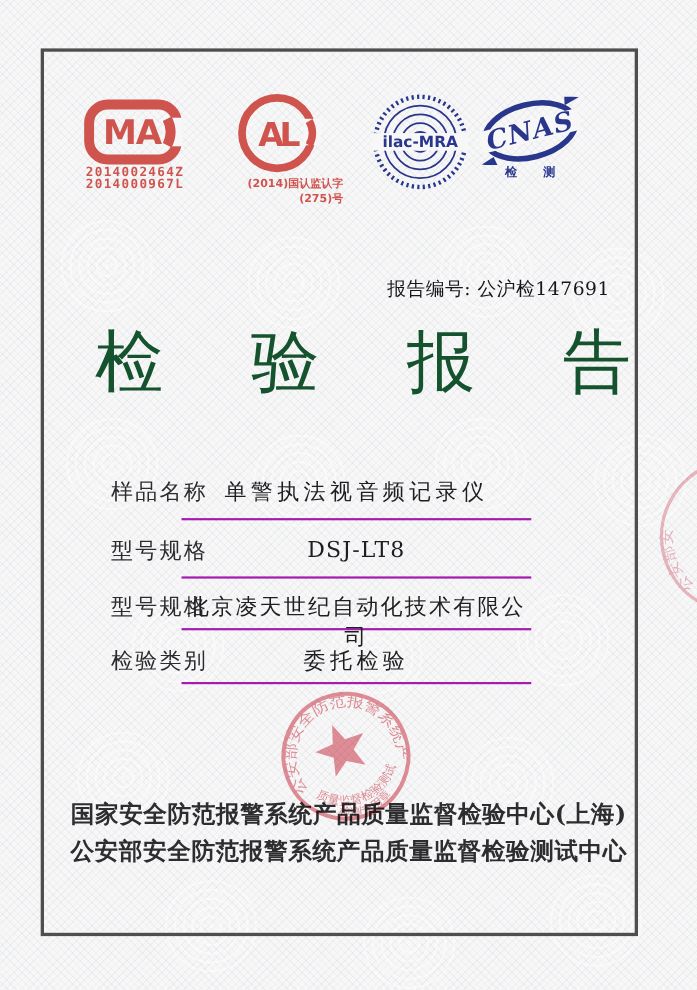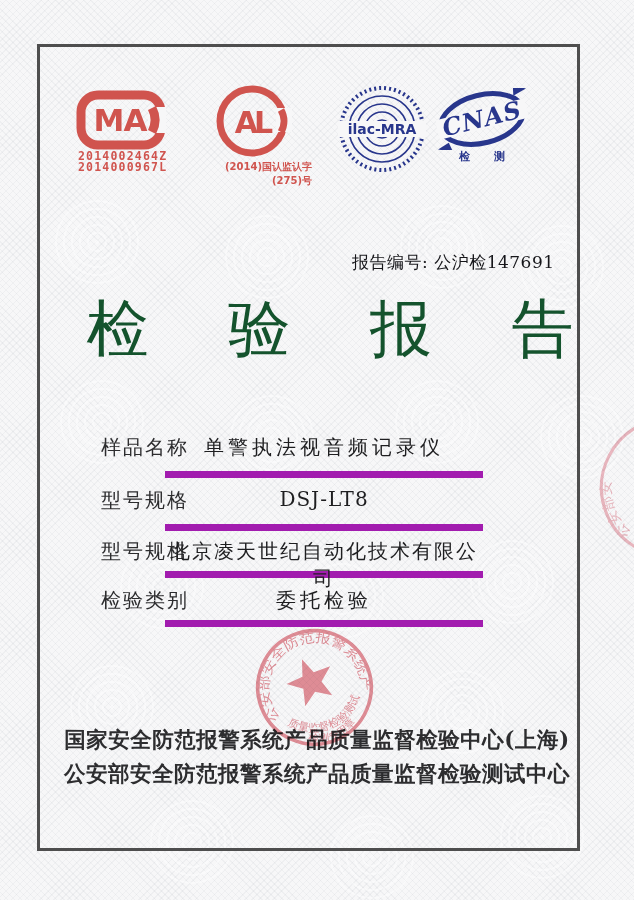--- a/index.html
+++ b/index.html
@@ -30,21 +30,21 @@
       font-size:17px;color:#16161a;letter-spacing:.5px;margin-top:45px;}
   .title{position:absolute;left:50px;top:287px;width:560px;text-align:center;
       font-family:"DejaVu Serif",serif;font-size:62px;color:#14532d;
       letter-spacing:30px;text-indent:30px;white-space:nowrap;}
   
   .row{position:absolute;left:85px;width:398px;}
   .row .lbl{position:absolute;left:16px;top:0;font-family:"DejaVu Serif",serif;
       font-size:20px;color:#2c2c2e;letter-spacing:2px;white-space:nowrap;}
   .row .val{position:absolute;left:80px;width:318px;text-align:center;
       font-family:"DejaVu Serif",serif;font-size:20px;color:#1e1e20;
-      border-bottom:7px solid #a21caf;letter-spacing:4px;}
+      border-bottom:2px solid #a21caf;letter-spacing:4px;}
   .r1{top:434px;} .r1 .val{height:37px;}
   .r2{top:487px;} .r2 .val{height:37px;letter-spacing:1px;}
   .r3{top:538px;} .r3 .val{height:33px;letter-spacing:2px;}
   .r4{top:587px;} .r4 .val{height:33px;}
   
   .footer-line{position:absolute;left:30px;width:574px;text-align:center;
       font-family:"DejaVu Serif",serif;font-size:21.5px;font-weight:600;
       color:#2d2d2f;letter-spacing:.5px;white-space:nowrap;}
   .f1{top:725px;} .f2{top:759px;}
   

